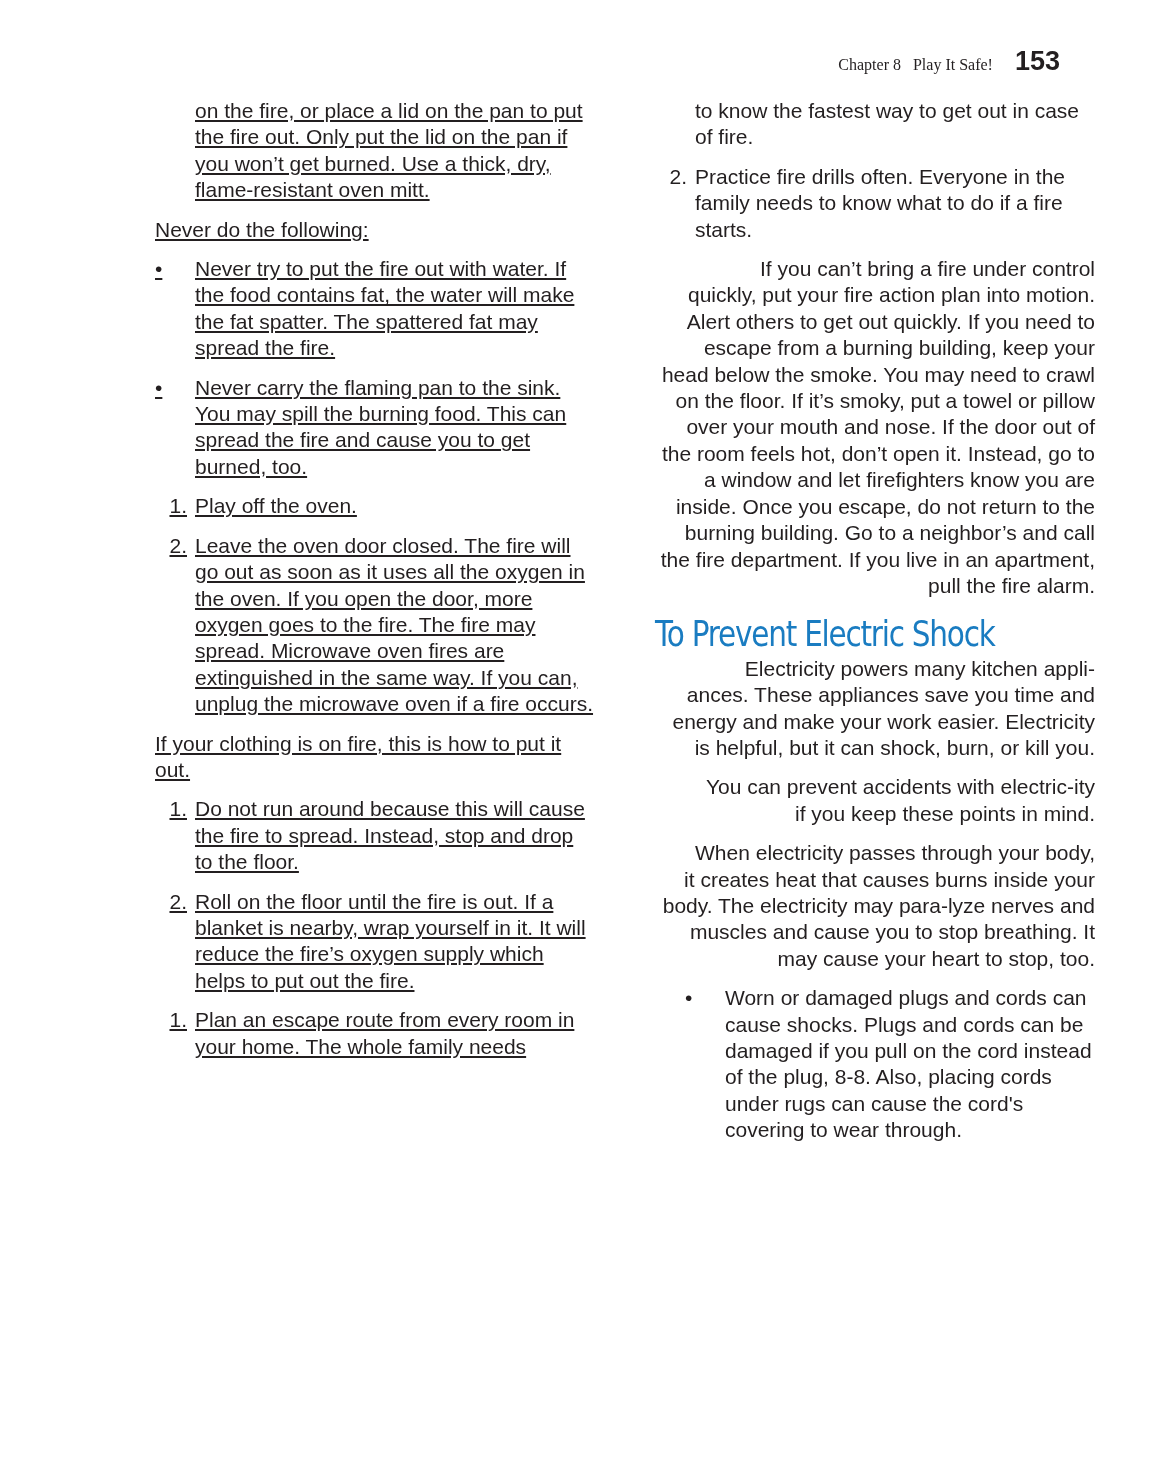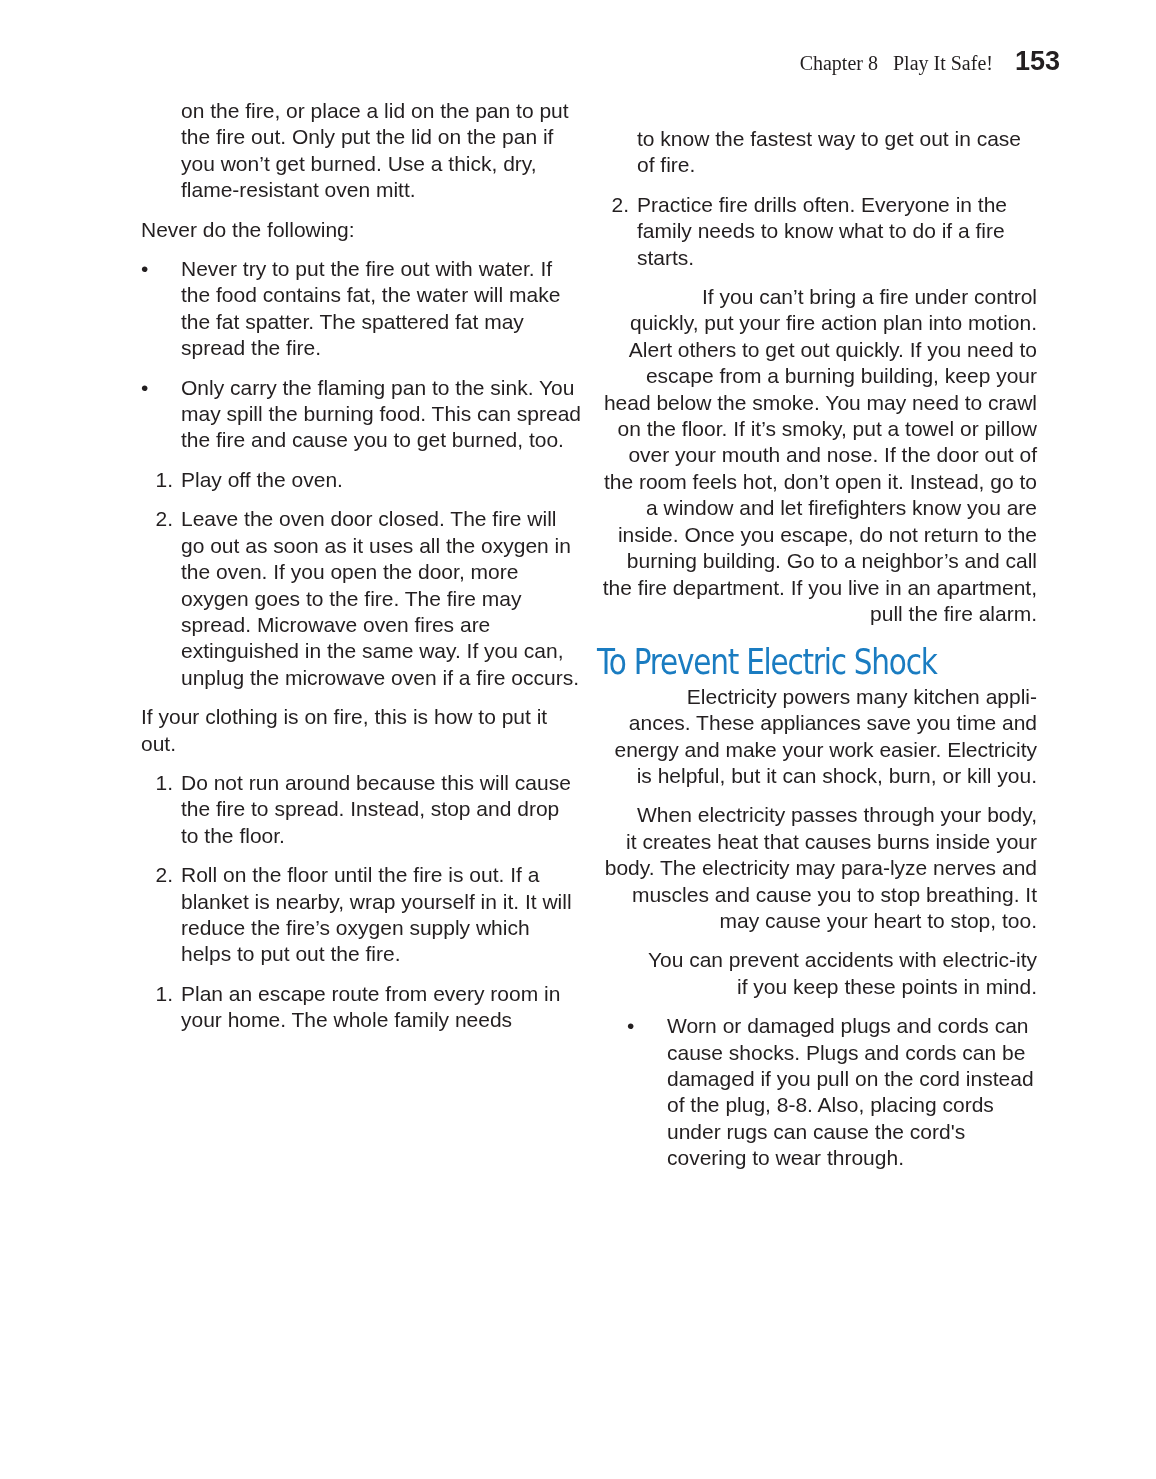--- a/index.html
+++ b/index.html
@@ -1,23 +1,23 @@
 <!DOCTYPE html>
 <html><head>
 <meta charset="utf-8">
 <style>
   html,body{margin:0;padding:0;background:#fff;}
   body{width:1156px;height:1479px;position:relative;overflow:hidden;
        font-family:"Liberation Sans",sans-serif;color:#231f20;}
   .header{position:absolute;top:46px;right:96px;display:flex;align-items:baseline;gap:22px;}
-  .chap{font-family:"Liberation Serif",serif;font-size:20px;color:#231f20;}
+  .chap{font-family:"Liberation Serif",serif;font-size:16px;color:#231f20;}
   .pnum{font-family:"Liberation Sans",sans-serif;font-weight:bold;font-size:27px;}
   .col{position:absolute;top:98px;width:440px;font-size:21px;line-height:26.4px;}
-  .left{left:141px;}
-  .right{left:597px;width:440px;margin-top:28px;}
+  .left{left:155px;text-decoration:underline;}
+  .right{left:655px;width:440px;}
   p{margin:0 0 13px 0;}
   .ind{padding-left:40px;}
   .first{text-indent:40px;text-align:right;}
   .item{display:flex;margin:0 0 13px 0;}
   .mk{width:40px;flex:none;}
   .mk.num{text-align:right;padding-right:8px;width:32px;}
   .bul .mk{padding-left:0;}
   .rbul{padding-left:30px;}
   h2{font-family:"DejaVu Sans",sans-serif;font-weight:normal;color:#1a7cc1;font-size:36px;
      margin:22px 0 8px 0;letter-spacing:-1.5px;transform:scaleX(0.82);transform-origin:left;white-space:nowrap;}
@@ -32,21 +32,21 @@
 
 <div class="col left">
   <p class="ind">on the fire, or place a lid on the pan to put the fire out. Only put the lid on the pan if you won’t get burned. Use a thick, dry, flame-resistant oven mitt.</p>
   <p>Never do the following:</p>
   <div class="item bul">
       <span class="mk">•</span>
       <span>Never try to put the fire out with water. If the food contains fat, the water will make the fat spatter. The spattered fat may spread the fire.</span>
     </div>
   <div class="item bul">
       <span class="mk">•</span>
-      <span>Only carry the flaming pan to the sink. You may spill the burning food. This can spread the fire and cause you to get burned, too.</span>
+      <span>Never carry the flaming pan to the sink. You may spill the burning food. This can spread the fire and cause you to get burned, too.</span>
     </div>
   <div class="item">
       <span class="mk num">1.</span>
       <span>Play off the oven.</span>
     </div>
   <div class="item">
       <span class="mk num">2.</span>
       <span>Leave the oven door closed. The fire will go out as soon as it uses all the oxygen in the oven. If you open the door, more oxygen goes to the fire. The fire may spread. Microwave oven fires are extinguished in the same way. If you can, unplug the microwave oven if a fire occurs.</span>
     </div>
   <p>If your clothing is on fire, this is how to put it out.</p>
@@ -66,19 +66,19 @@
 
 <div class="col right">
   <p class="ind">to know the fastest way to get out in case of fire.</p>
   <div class="item">
       <span class="mk num">2.</span>
       <span>Practice fire drills often. Everyone in the family needs to know what to do if a fire starts.</span>
     </div>
   <p class="first">If you can’t bring a fire under control quickly, put your fire action plan into motion. Alert others to get out quickly. If you need to escape from a burning building, keep your head below the smoke. You may need to crawl on the floor. If it’s smoky, put a towel or pillow over your mouth and nose. If the door out of the room feels hot, don’t open it. Instead, go to a window and let firefighters know you are inside. Once you escape, do not return to the burning building. Go to a neighbor’s and call the fire department. If you live in an apartment, pull the fire alarm.</p>
   <h2>To Prevent Electric Shock</h2>
   <p class="first">Electricity powers many kitchen appli-ances. These appliances save you time and energy and make your work easier. Electricity is helpful, but it can shock, burn, or kill you.</p>
+  <p class="first">You can prevent accidents with electric-ity if you keep these points in mind.</p>
   <p class="first">When electricity passes through your body, it creates heat that causes burns inside your body. The electricity may para-lyze nerves and muscles and cause you to stop breathing. It may cause your heart to stop, too.</p>
-  <p class="first">You can prevent accidents with electric-ity if you keep these points in mind.</p>
   <div class="item bul rbul">
       <span class="mk">•</span>
       <span>Worn or damaged plugs and cords can cause shocks. Plugs and cords can be damaged if you pull on the cord instead of the plug, 8-8. Also, placing cords under rugs can cause the cord's covering to wear through.</span>
     </div>
 </div>
 
 </body></html>

